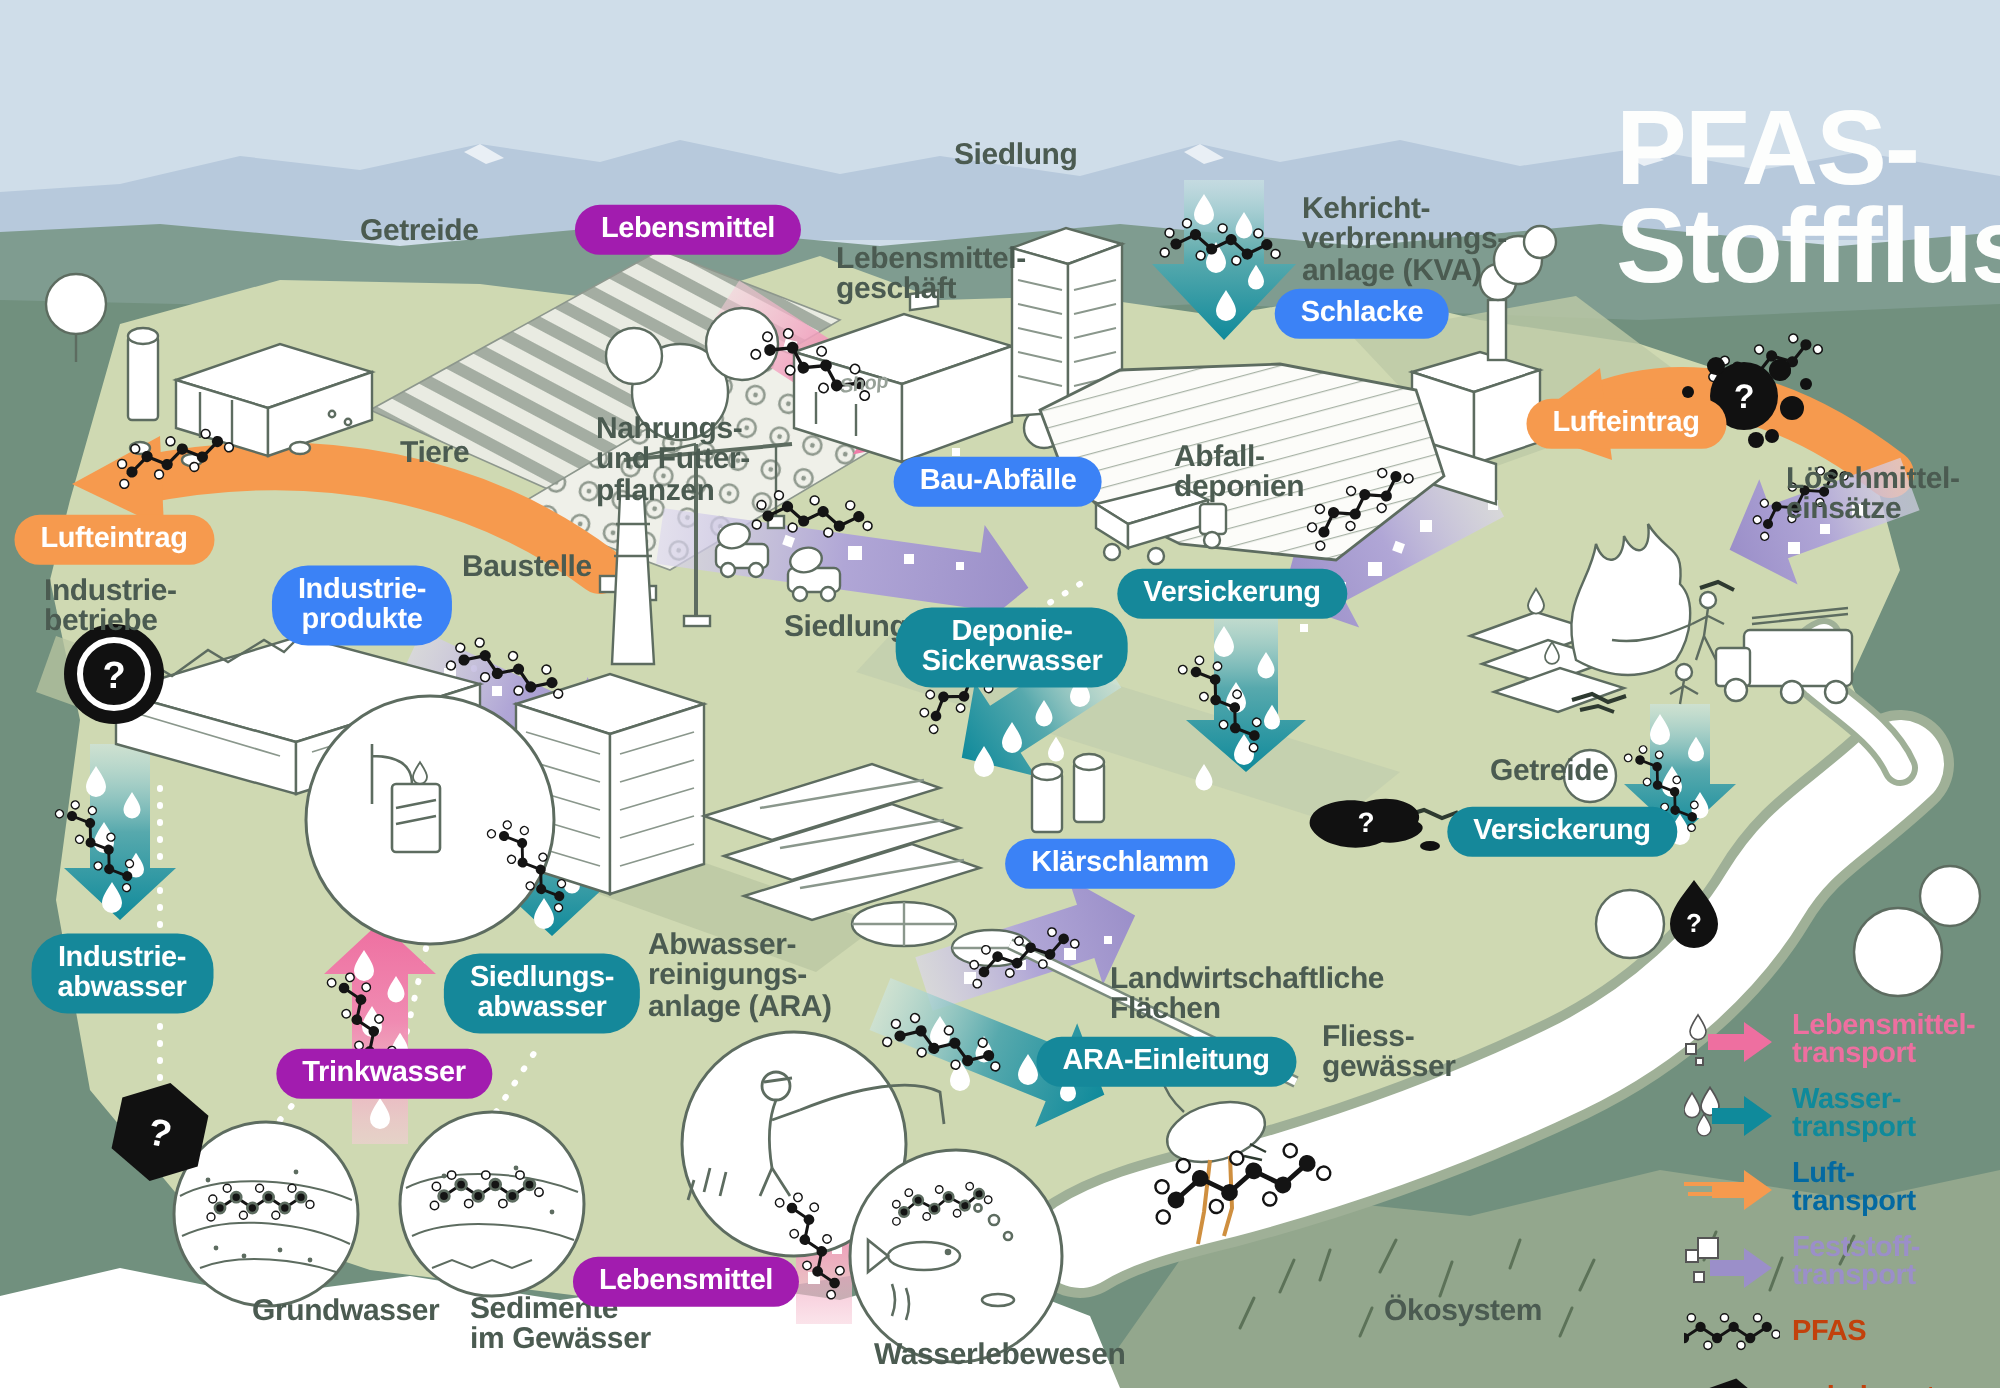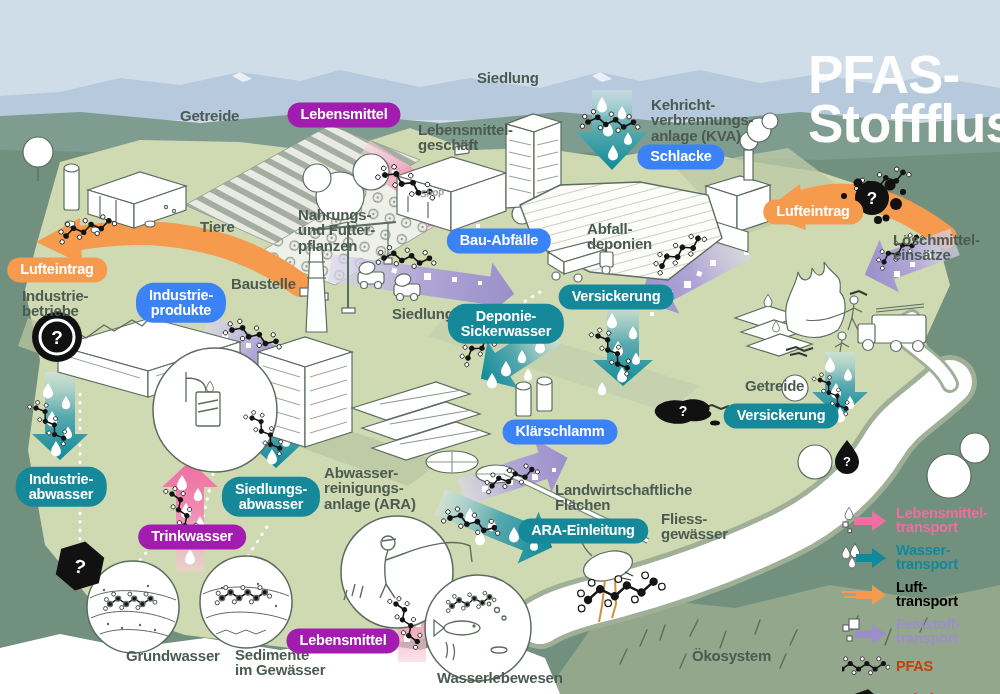--- a/index.html
+++ b/index.html
@@ -35,21 +35,21 @@
   .l-industriebetriebe{left:22px;top:288px}.l-baustelle{left:231px;top:276px}
   .l-siedlung-mitte{left:392px;top:306px}.l-abfalldeponien{left:587px;top:221px}
   .l-altlasten{left:745px;top:378px}.l-ara{left:324px;top:465px}
   .l-landwirtschaft{left:555px;top:482px}.l-fliessgewaesser{left:661px;top:511px}
   .l-grundwasser{left:126px;top:648px}.l-sedimente{left:235px;top:647px}
   .l-wasserlebewesen{left:437px;top:670px}.l-oekosystem{left:692px;top:648px}
   
   #legend{position:absolute;left:842px;top:506px;z-index:5;display:flex;flex-direction:column;gap:7px;width:158px;}
   .lg-row{display:flex;align-items:center;gap:6px;}
   .lg-label{font-weight:700;font-size:14.5px;line-height:0.95;white-space:pre-line;letter-spacing:-0.2px;}
-  .lg-pink{color:#EE6FA0}.lg-teal{color:#0F8A9B}.lg-orange{color:#000000}
+  .lg-pink{color:#EE6FA0}.lg-teal{color:#0F8A9B}.lg-orange{color:#0369a1}
   .lg-purple{color:#9B8FC9}.lg-black{color:#c2410c}
   .qmark{font-family:"Liberation Sans",sans-serif;font-weight:bold;fill:#fff;text-anchor:middle;}
 </style>
 </head>
 <body>
 
 <div id="stage">
 
 <svg id="bg" width="1000" height="694" viewBox="0 0 1000 694">
   <defs>

